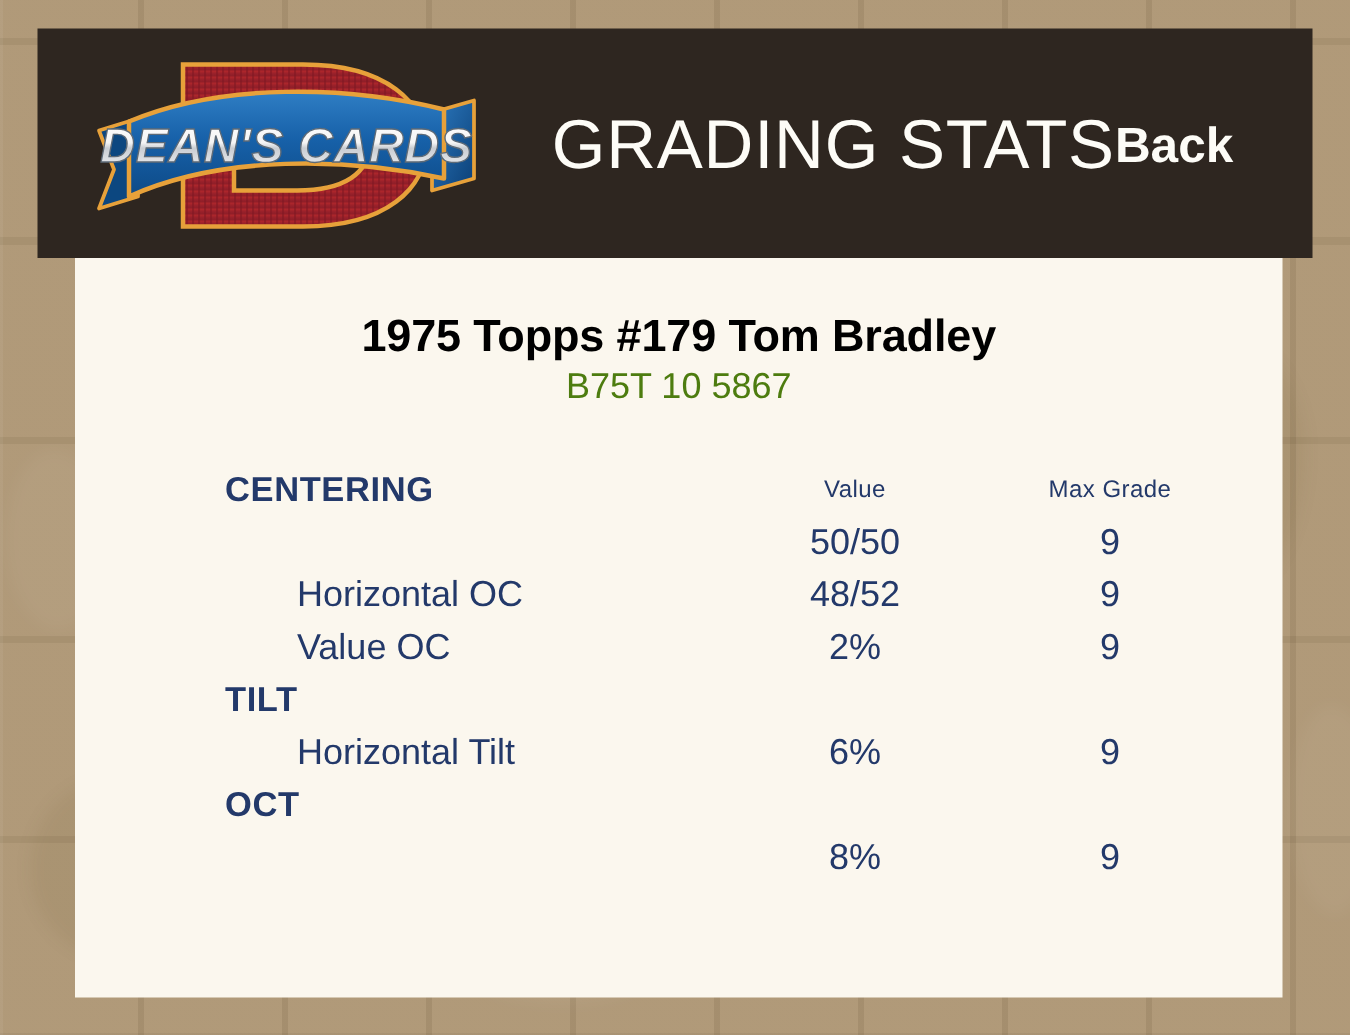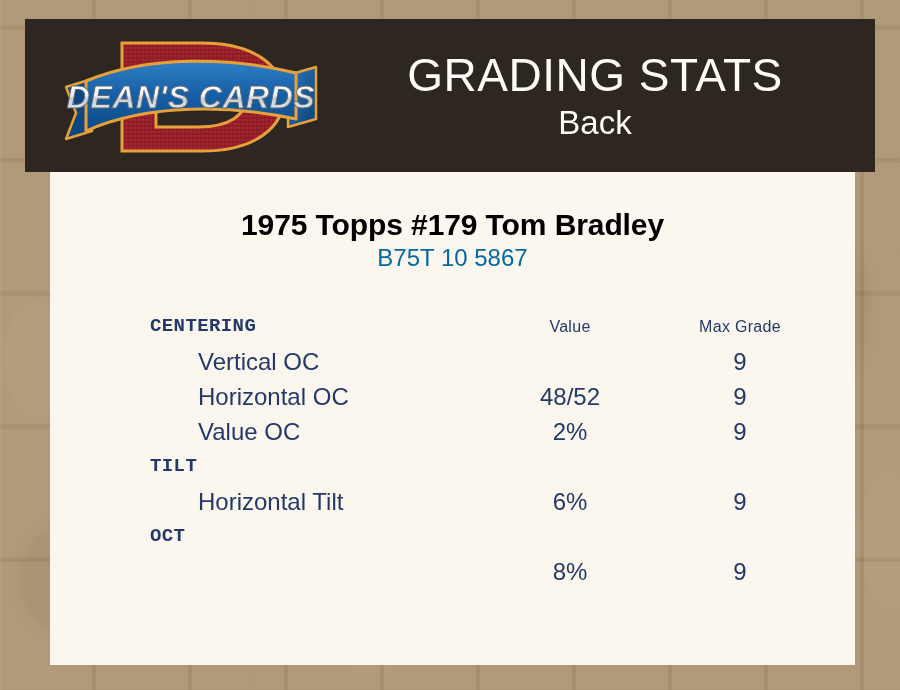--- a/index.html
+++ b/index.html
@@ -60,37 +60,37 @@
   #logo svg { display: block; }
 
   
   #title-block {
     position: absolute;
     left: 290px;
     top: 0;
     width: 560px;
     height: 153px;
     display: flex;
-    flex-direction: column;
+    flex-direction: row;
     align-items: center;
     justify-content: center;
   }
   #main-title {
     color: #fdfcf7;
     font-size: 46px;
     line-height: 52px;
     letter-spacing: 0.5px;
     font-weight: 400;
     white-space: nowrap;
   }
   #sub-title {
     color: #fdfcf7;
     font-size: 33px;
     line-height: 38px;
-    font-weight: 400;
+    font-weight: 700;
     margin-top: 3px;
   }
 
   
   #panel {
     position: absolute;
     left: 50px;
     top: 172px;
     width: 805px;
     height: 493px;
@@ -108,21 +108,21 @@
     font-size: 30px;
     font-weight: bold;
     letter-spacing: -0.1px;
   }
   #card-subtitle {
     position: absolute;
     left: 0;
     right: 0;
     top: 72px;
     text-align: center;
-    color: #0369a1;
+    color: #4d7c0f;
     font-size: 24px;
     font-weight: 400;
   }
 
   
   #stats {
     position: absolute;
     left: 100px;
     top: 138px;
     width: 705px;
@@ -136,22 +136,21 @@
     left: 0;
     top: 0;
     color: #23396a;
     font-size: 24px;
     line-height: 33px;
     white-space: nowrap;
   }
   .srow.section .s-label {
     font-weight: bold;
     letter-spacing: 0.4px;
-    font-size: 19px;
-    font-family: Liberation Mono, monospace;
+    font-size: 23px;
   }
   .srow.detail .s-label {
     left: 48px;
     font-weight: 400;
   }
   .s-value {
     position: absolute;
     left: 350px;
     width: 140px;
     top: 0;
@@ -247,21 +246,21 @@
   <div id="card-title">1975 Topps #179 Tom Bradley</div>
   <div id="card-subtitle">B75T 10 5867</div>
 
   <div id="stats">
       <div class="srow section hdr">
         <div class="s-label">CENTERING</div>
         <div class="s-value">Value</div>
         <div class="s-grade">Max Grade</div>
       </div>
       <div class="srow detail">
-        <div class="s-label">Vertical OC</div>
+        <div class="s-value">50/50</div>
         <div class="s-grade">9</div>
       </div>
       <div class="srow detail">
         <div class="s-label">Horizontal OC</div>
         <div class="s-value">48/52</div>
         <div class="s-grade">9</div>
       </div>
       <div class="srow detail">
         <div class="s-label">Value OC</div>
         <div class="s-value">2%</div>

